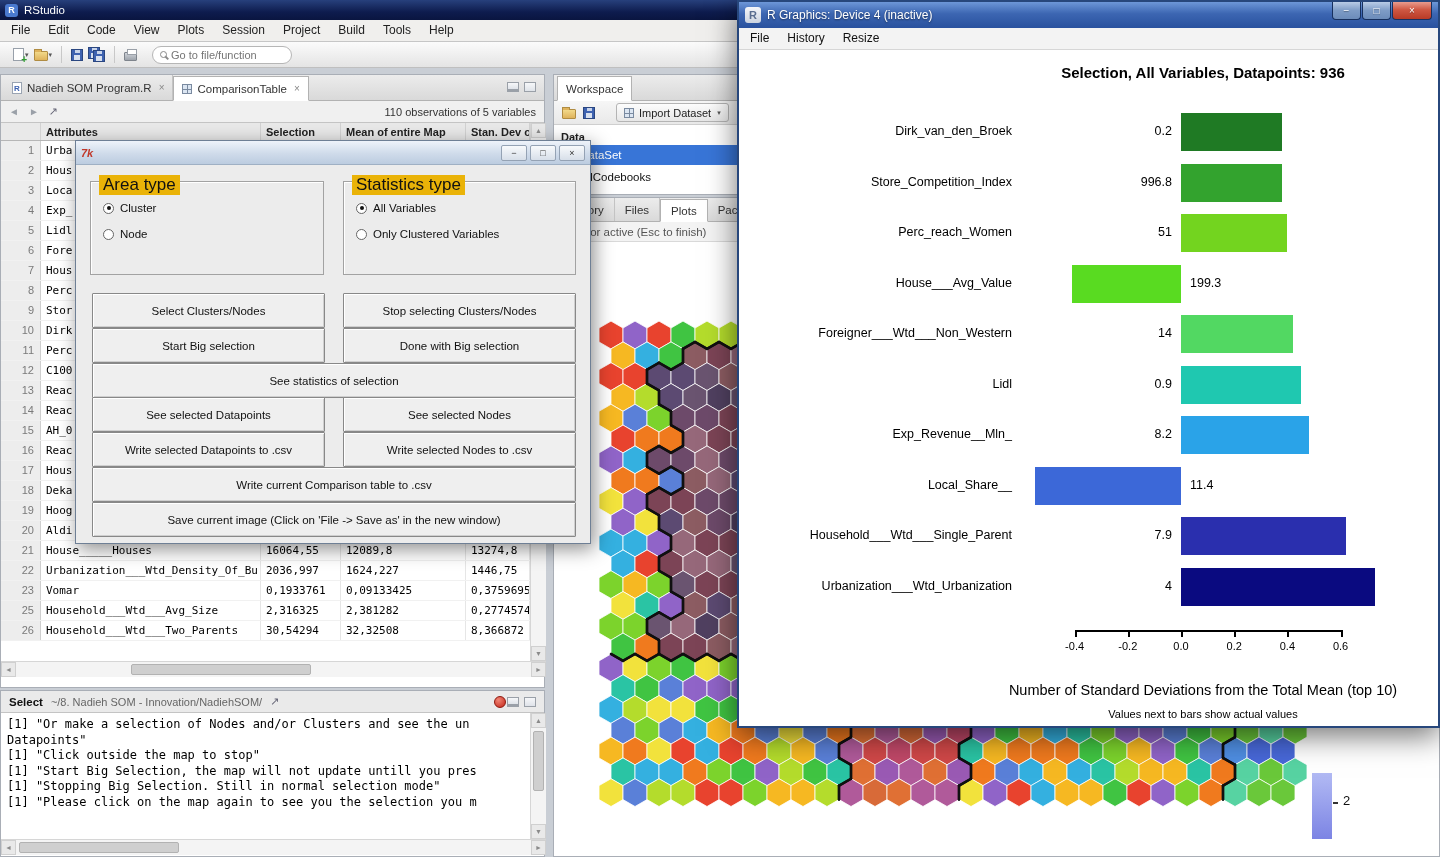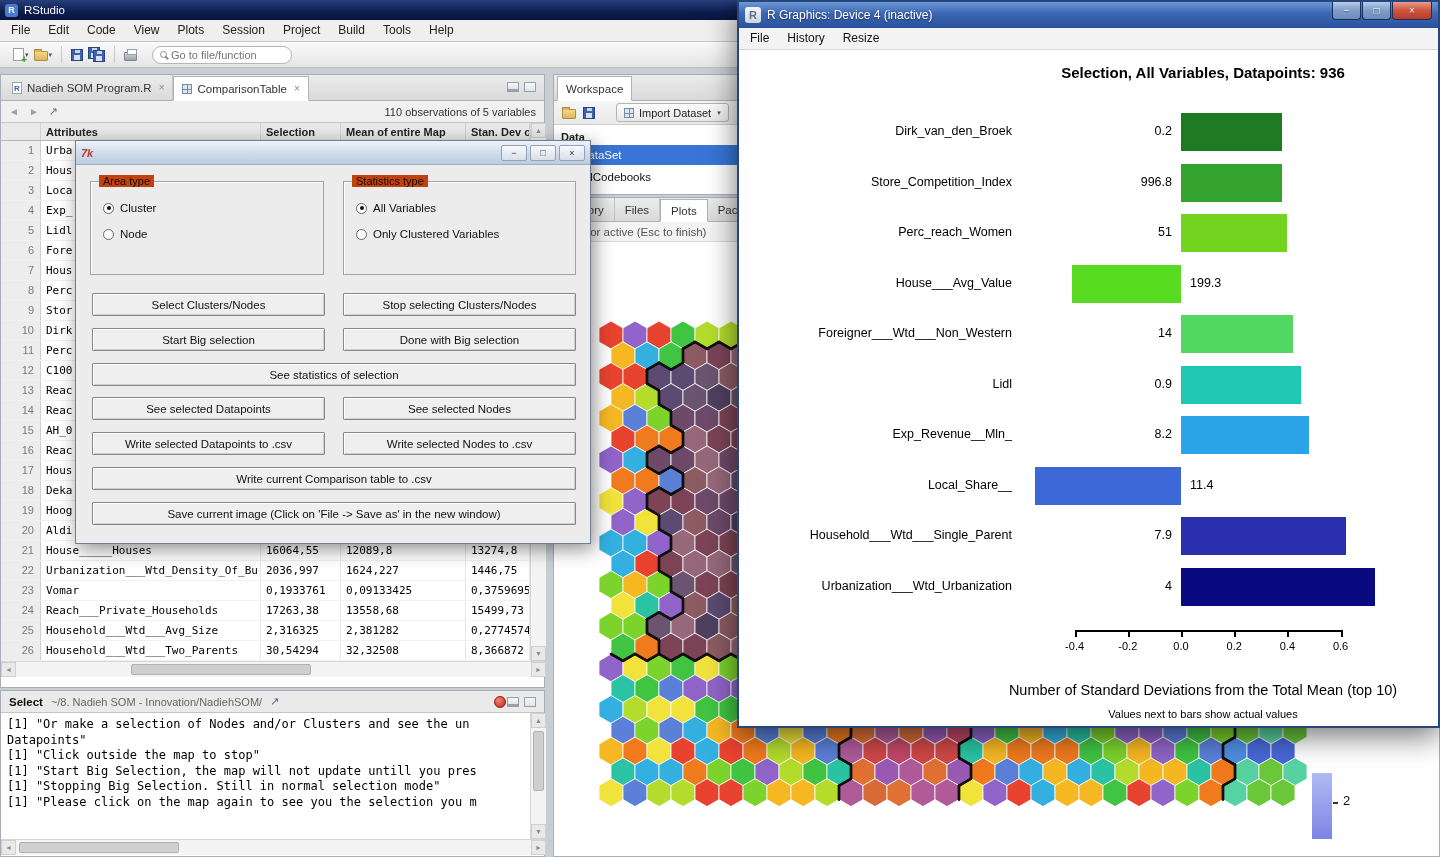--- a/index.html
+++ b/index.html
@@ -75,25 +75,25 @@
   .legend-tick{position:absolute;left:779px;top:560px;width:5px;height:2px;background:#333;}
   .legend-label{position:absolute;left:789px;top:551px;font-size:13px;color:#111;}
 
   
   .tk-window{position:absolute;left:75px;top:140px;width:516px;height:404px;background:#ececec;border:1px solid #6e7f95;box-shadow:3px 5px 18px rgba(0,0,0,.45);z-index:30;}
   .tk-titlebar{position:absolute;left:0;top:0;right:0;height:24px;background:linear-gradient(#eef3fa,#cfdbea 55%,#bccce0);border-bottom:1px solid #9fb0c4;display:flex;align-items:center;padding:4px 5px;}
   .tk-icon{color:#c0392b;font-weight:bold;font-size:11px;font-style:italic;}
   .tk-winbtns{margin-left:auto;display:flex;gap:3px;}
   .tk-winbtn{width:26px;height:16px;border:1px solid #94a2b4;border-radius:2px;background:linear-gradient(#f8fafc,#d7dfe9);color:#333;font-size:9px;display:flex;align-items:center;justify-content:center;}
   .groupbox{position:absolute;border:1px solid #a2a2a2;box-shadow:inset 1px 1px 0 #fff;}
-  .gb-label{position:absolute;top:-7px;left:8px;background:#c2410c;padding:0 4px;font-size:11px;color:#111;}
+  .gb-label{position:absolute;top:-7px;left:8px;background:#eab308;padding:0 4px;font-size:17px;color:#111;}
   .tk-radio{position:absolute;left:12px;display:flex;align-items:center;gap:6px;font-size:11.5px;color:#111;}
   .rb{width:11px;height:11px;border-radius:50%;border:1px solid #666;background:#fff;position:relative;flex:none;}
   .tk-radio.checked .rb::after{content:"";position:absolute;left:2.5px;top:2.5px;width:4px;height:4px;border-radius:50%;background:#111;}
-  .tkbtn{position:absolute;height:23px;background:#efefef;border:1px solid #888;box-shadow:inset 1px 1px 0 #fff,inset -1px -1px 0 #cfcfcf;font-size:11.5px;color:#111;display:flex;align-items:center;justify-content:center;border-radius:1px;cursor:default;}
+  .tkbtn{position:absolute;height:35px;background:#efefef;border:1px solid #888;box-shadow:inset 1px 1px 0 #fff,inset -1px -1px 0 #cfcfcf;font-size:11.5px;color:#111;display:flex;align-items:center;justify-content:center;border-radius:1px;cursor:default;}
 
   
   .rg-window{position:absolute;left:737px;top:0;width:703px;height:728px;background:#fff;border:2px solid #27477c;box-shadow:0 8px 28px rgba(0,0,0,.55);z-index:40;}
   .rg-titlebar{position:absolute;left:0;top:0;right:0;height:26px;background:linear-gradient(#6d97d8,#3c66b2 45%,#29519e);display:flex;align-items:center;padding-left:6px;color:#fff;font-size:12px;text-shadow:0 1px 2px rgba(0,0,0,.5);}
   .rg-ricon{width:16px;height:16px;border-radius:3px;background:linear-gradient(#f4f6fa,#ccd4e0);color:#5a6e90;font-weight:bold;font-size:11px;display:flex;align-items:center;justify-content:center;margin-right:6px;text-shadow:none;}
   .rg-winbtns{position:absolute;top:0;right:6px;display:flex;}
   .rg-winbtn{width:29px;height:18px;border:1px solid #17305e;border-top:none;border-radius:0 0 4px 4px;background:linear-gradient(#b9cce6,#7e9cc6 50%,#6c8cba);color:#fff;font-size:10px;display:flex;align-items:center;justify-content:center;margin-left:1px;text-shadow:0 1px 1px rgba(0,0,0,.4);}
   .rg-winbtn.close{width:40px;background:linear-gradient(#e89c8e,#cf5843 45%,#b83a26);}
   .rg-menubar{position:absolute;left:0;top:26px;right:0;height:22px;background:#f3f3f3;border-bottom:1px solid #d6d6d6;display:flex;align-items:center;font-size:12px;color:#111;padding-left:2px;}
   #rg-plot{position:absolute;left:0;top:48px;right:0;bottom:0;background:#fff;}
@@ -339,27 +339,20 @@
           <div class="c">2036,997</div>
           <div class="c">1624,227</div>
           <div class="c">1446,75</div>
         </div>
         <div class="trow">
           <div class="c gut">23</div>
           <div class="c">Vomar</div>
           <div class="c">0,1933761</div>
           <div class="c">0,09133425</div>
           <div class="c">0,3759695</div>
-        </div>
-        <div class="trow">
-          <div class="c gut">24</div>
-          <div class="c">Reach___Private_Households</div>
-          <div class="c">17263,38</div>
-          <div class="c">13558,68</div>
-          <div class="c">15499,73</div>
         </div>
         <div class="trow">
           <div class="c gut">25</div>
           <div class="c">Household___Wtd___Avg_Size</div>
           <div class="c">2,316325</div>
           <div class="c">2,381282</div>
           <div class="c">0,2774574</div>
         </div>
         <div class="trow">
           <div class="c gut">26</div>

